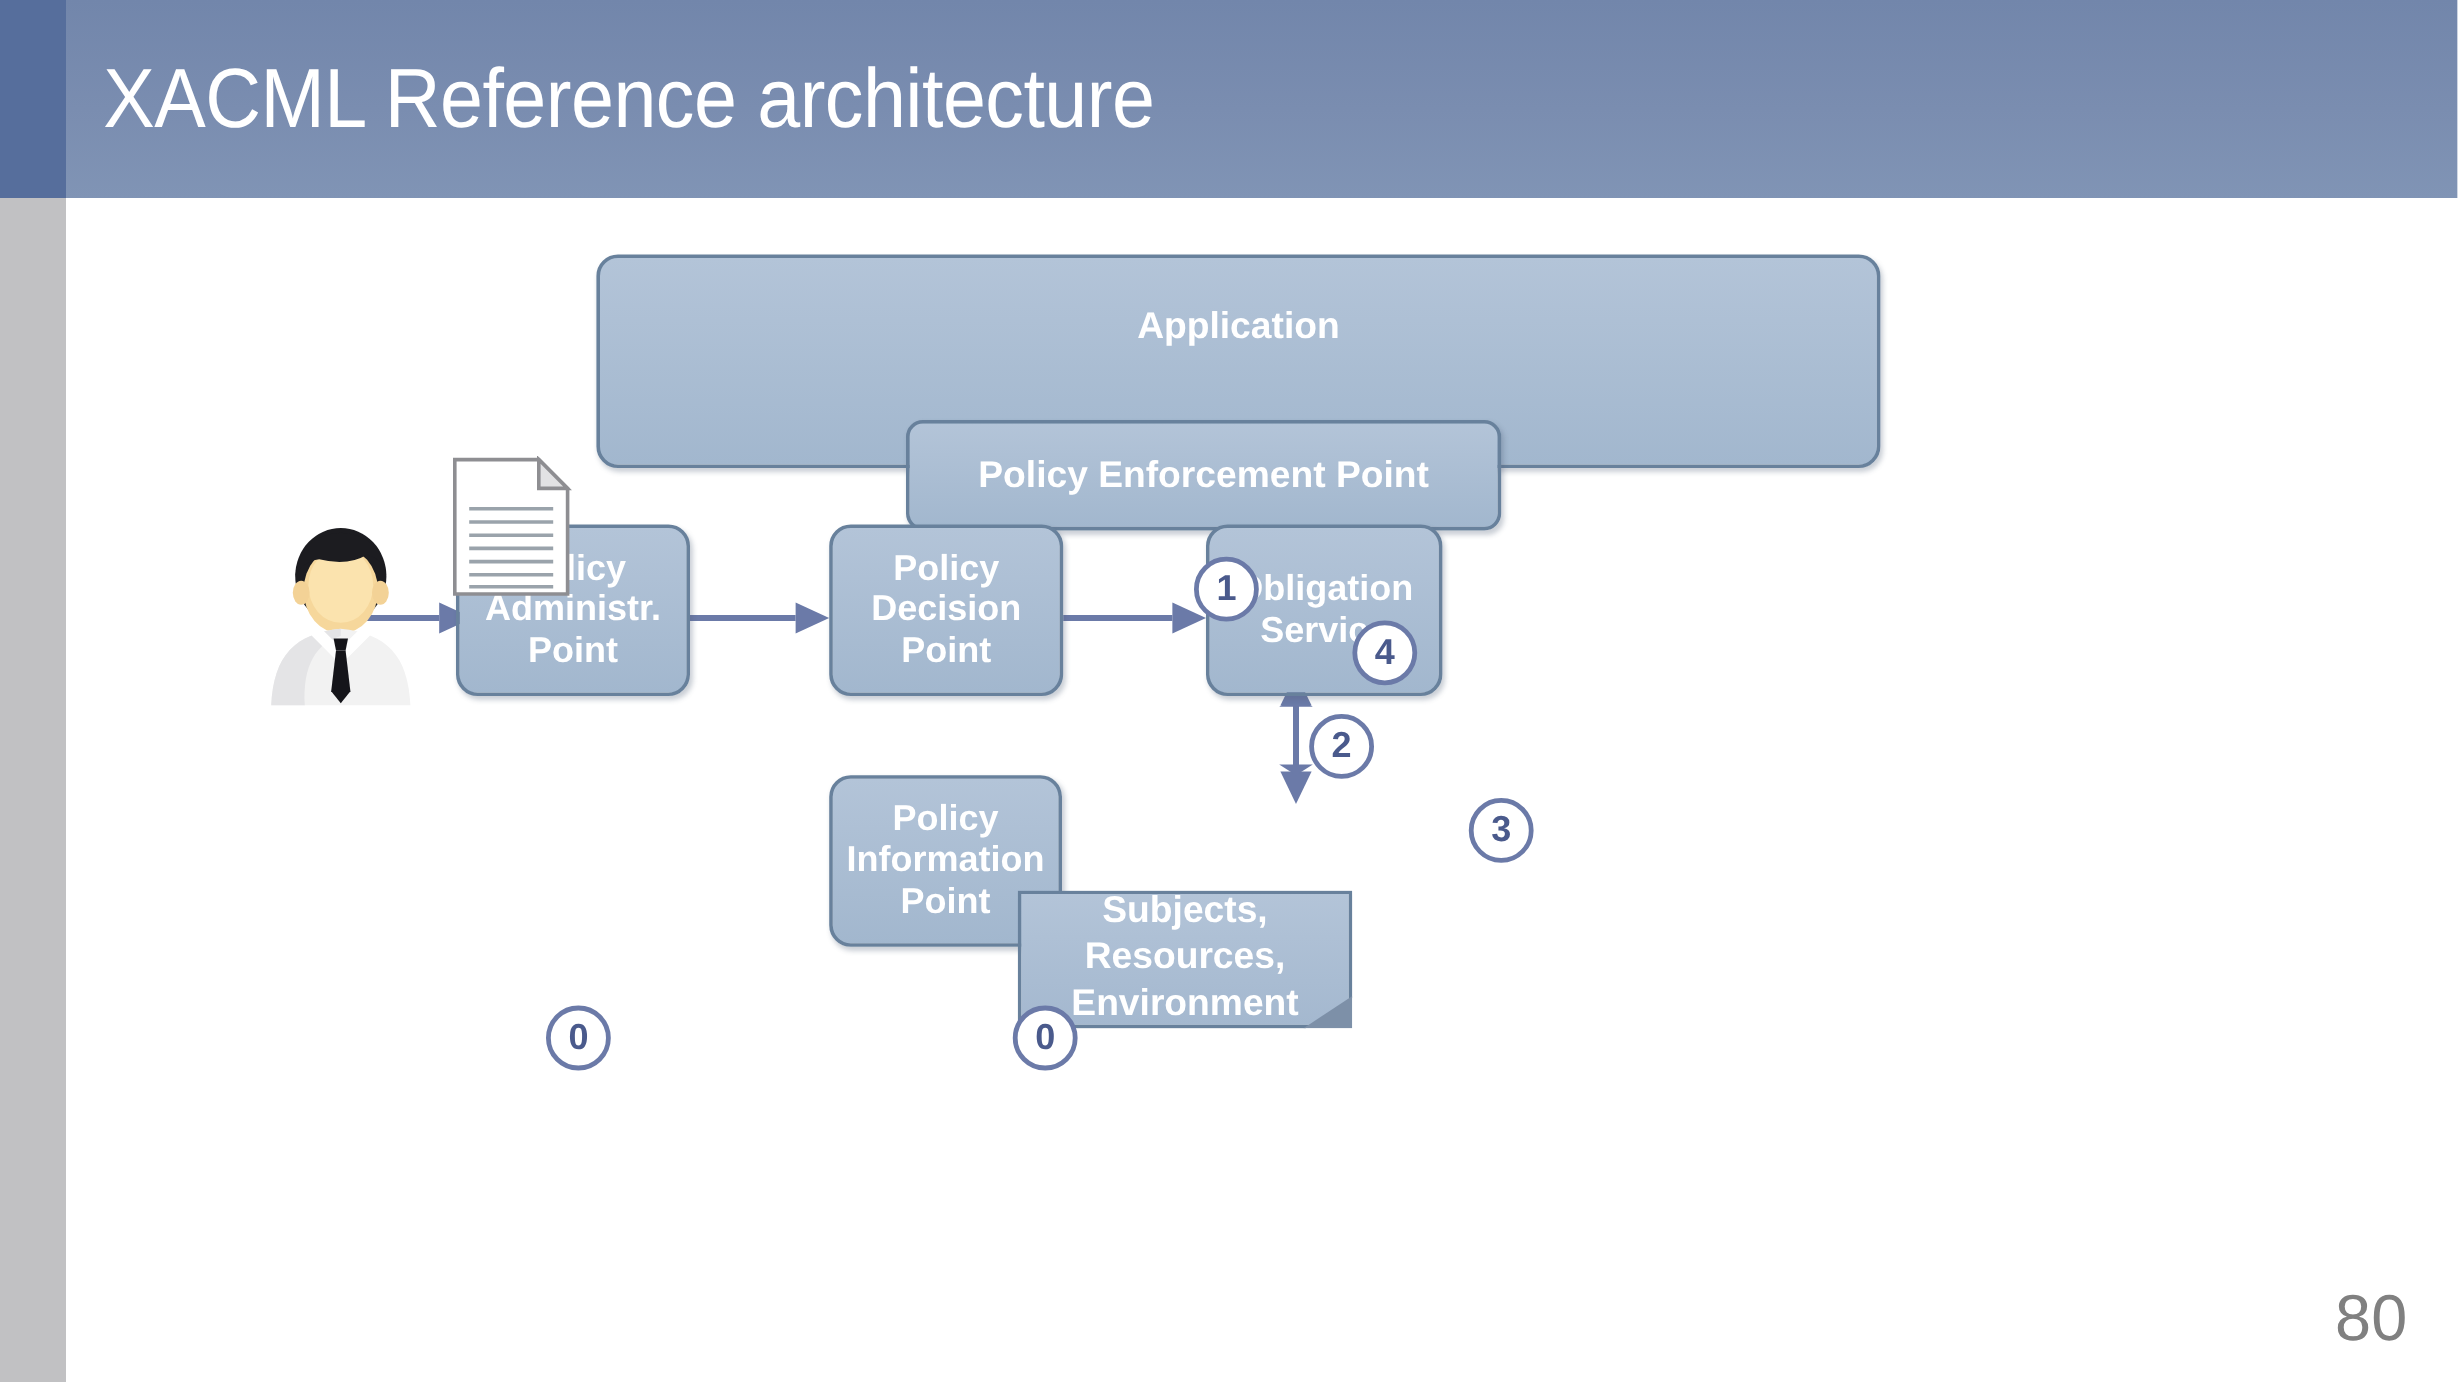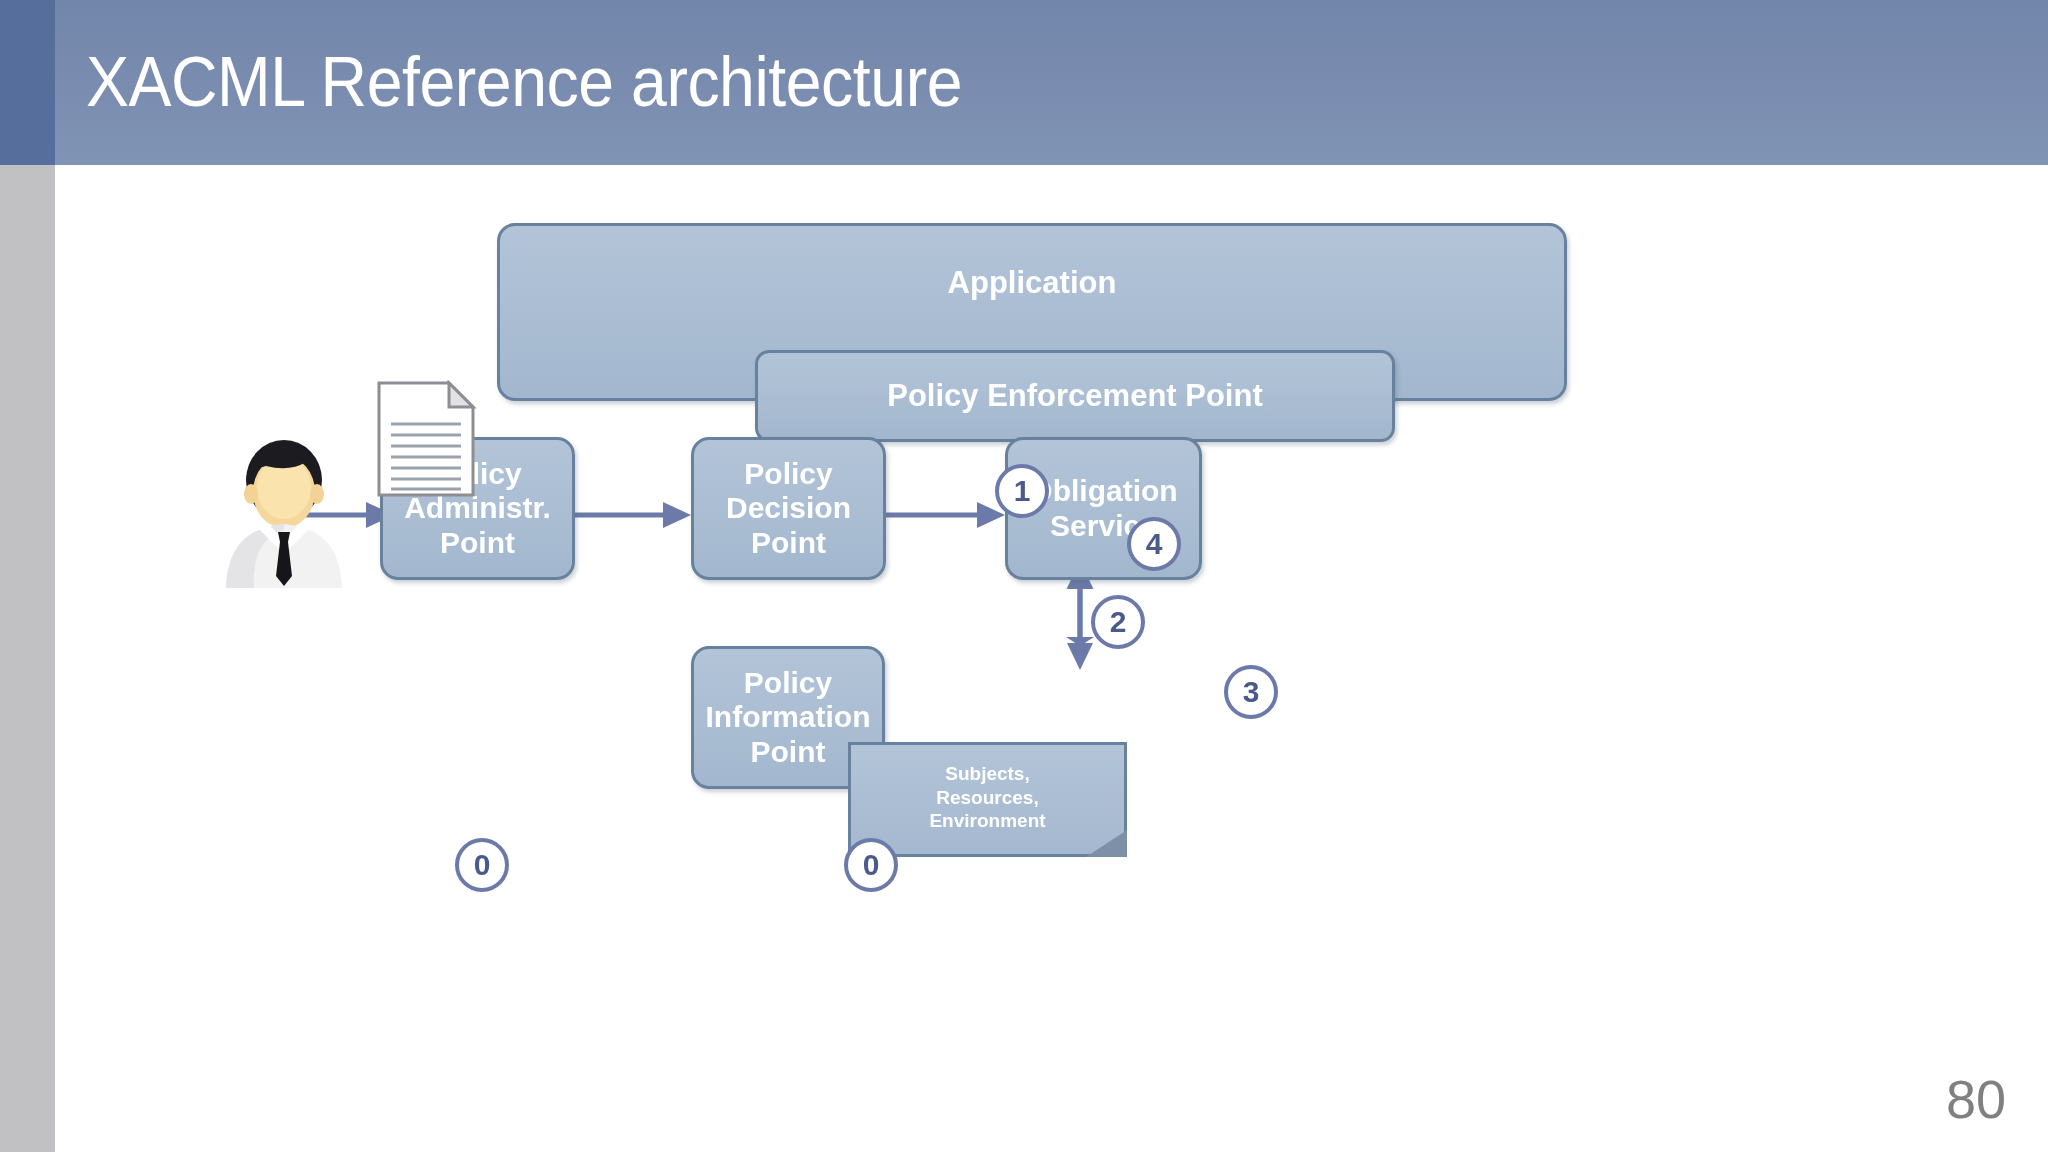--- a/index.html
+++ b/index.html
@@ -83,30 +83,30 @@
     align-items: center;
     justify-content: center;
     text-align: center;
     line-height: 1.15;
     box-shadow: 2px 3px 4px rgba(80, 95, 120, 0.30);
     white-space: pre-line;
     font-family: "Liberation Sans", sans-serif;
   }
 
   #node-application {
-    left: 442px; top: 58px;
+    left: 442px; top: 47px;
     width: 1070px; height: 178px;
     font-size: 31px;
     align-items: flex-start;
     padding-top: 39px;
     z-index: 2;
   }
   #node-pep {
     left: 700px; top: 185px;
-    width: 640px; height: 92px;
+    width: 496px; height: 92px;
     font-size: 31px;
     border-radius: 14px;
     z-index: 3;
   }
   #node-pap {
     left: 325px; top: 272px;
     width: 195px; height: 143px;
     font-size: 30px;
     z-index: 3;
   }
@@ -152,21 +152,21 @@
     background: #7d90a8;
     clip-path: polygon(100% 0, 100% 100%, 0 100%);
   }
   #note-sre .note-text {
     position: absolute;
     inset: 0;
     display: flex;
     align-items: center;
     justify-content: center;
     color: #ffffff;
-    font-size: 19px;
+    font-size: 31px;
     font-weight: bold;
     line-height: 1.25;
     text-align: center;
     white-space: pre-line;
     padding-bottom: 4px;
     font-family: "Liberation Sans", sans-serif;
   }
 
   
   .conn-svg {

